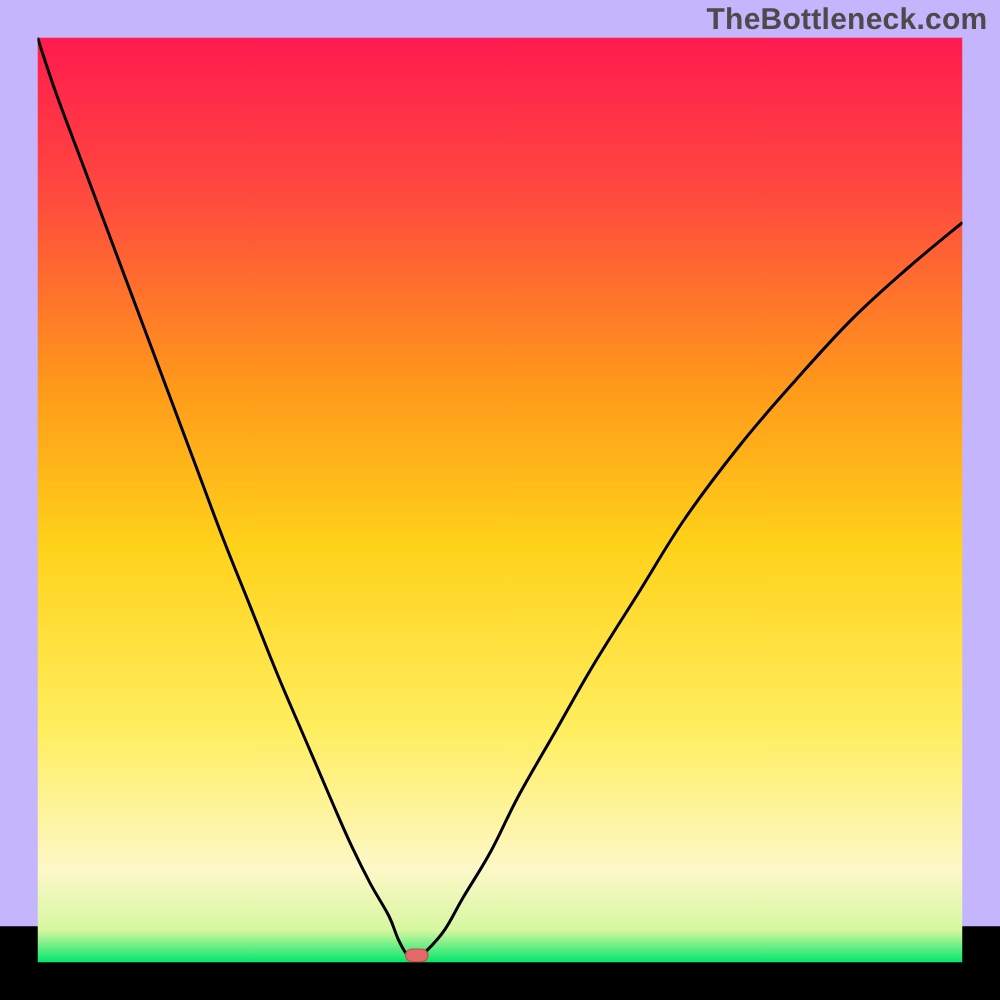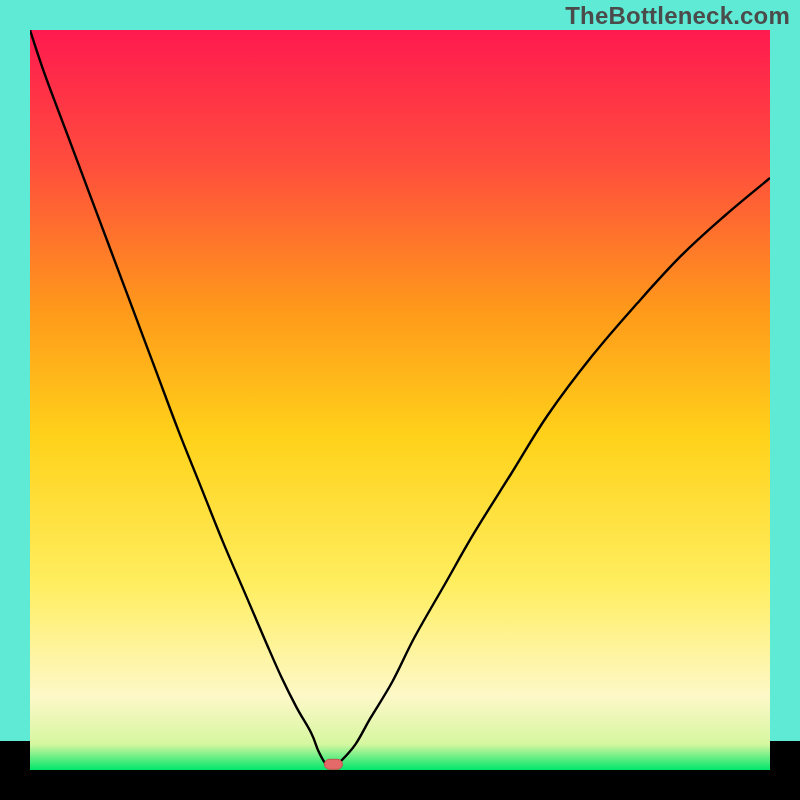--- a/index.html
+++ b/index.html
@@ -8,21 +8,21 @@
     width: 800px;
     height: 800px;
     overflow: hidden;
     background: #000;
     font-family: Arial, Helvetica, sans-serif;
   }
   .frame {
     position: relative;
     width: 800px;
     height: 741px;
-    background: #5eead4;
+    background: #c4b5fd;
   }
   .watermark {
     position: absolute;
     top: 2px;
     right: 10px;
     color: #4b4b4b;
     font-size: 24px;
     font-weight: 600;
     letter-spacing: 0.2px;
     z-index: 5;

